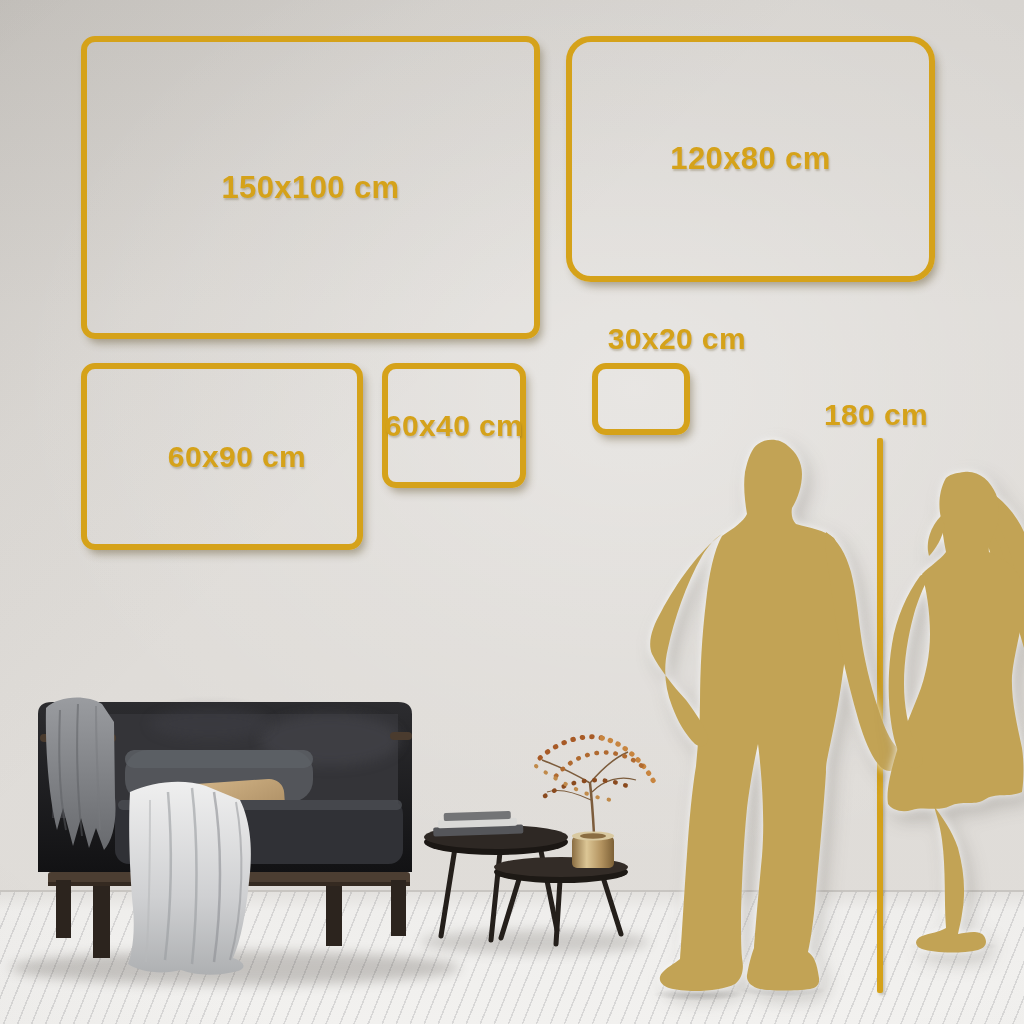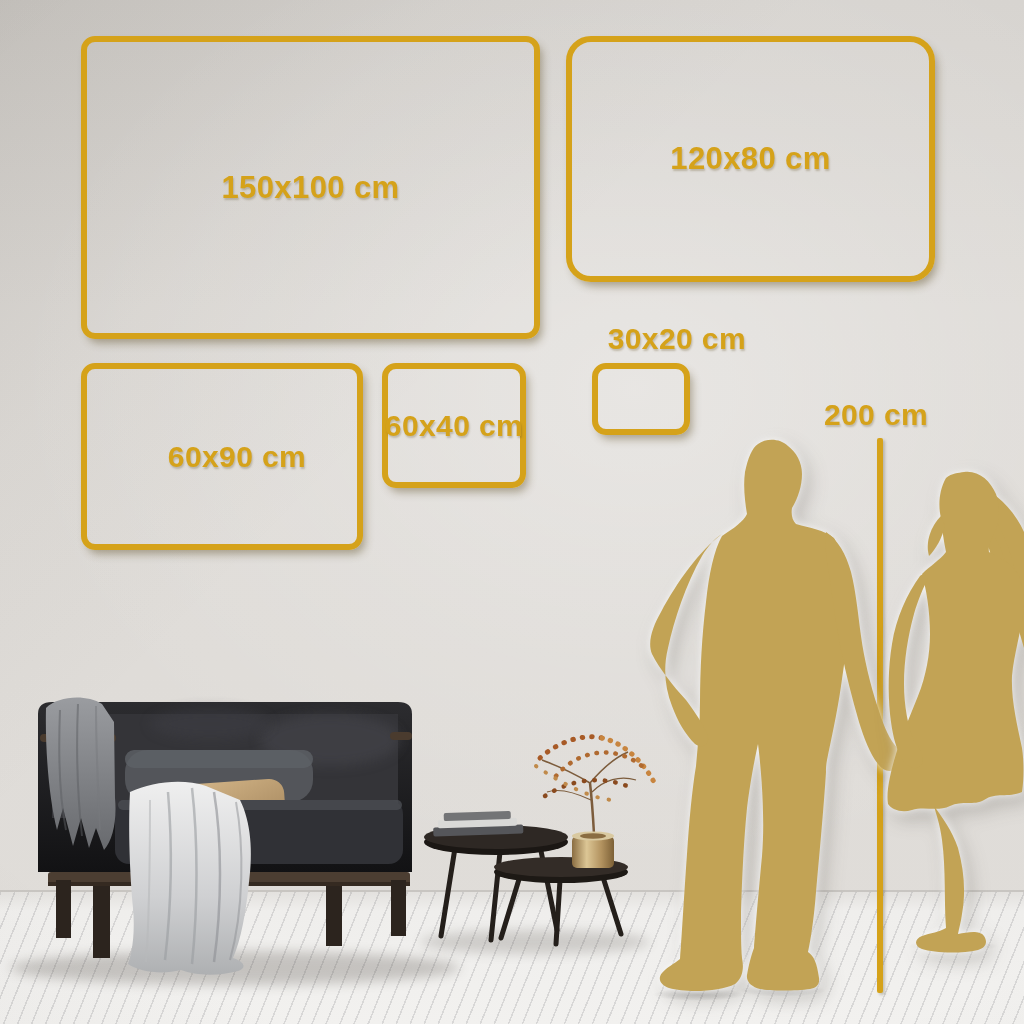--- a/index.html
+++ b/index.html
@@ -195,21 +195,21 @@
   </div>
   <div class="frame" id="frame-6090">
     <span class="size-label">60x90 cm</span>
   </div>
   <div class="frame" id="frame-6040">
     <span class="size-label">60x40 cm</span>
   </div>
   <div class="frame" id="frame-3020"></div>
   <div id="label-3020" class="size-label">30x20 cm</div>
 
-  <div id="height-label" class="size-label">200 cm</div>
+  <div id="height-label" class="size-label">180 cm</div>
   <div id="height-line"></div>
 
   <div class="foot-shadow" style="left:652px;top:988px;width:92px;height:13px;"></div>
   <div class="foot-shadow" style="left:740px;top:984px;width:86px;height:13px;"></div>
   <div class="foot-shadow" style="left:908px;top:940px;width:90px;height:12px;"></div>
 
   <svg id="man-svg" class="sil-svg" width="266" height="570" viewBox="0 0 266 570">
     <path class="sil" d="
       M118,8 C126,2 140,2 148,10 C156,16 162,26 162,38 C162,50 158,62 152,72
       C151,78 152,84 156,88 C170,92 184,94 194,102

